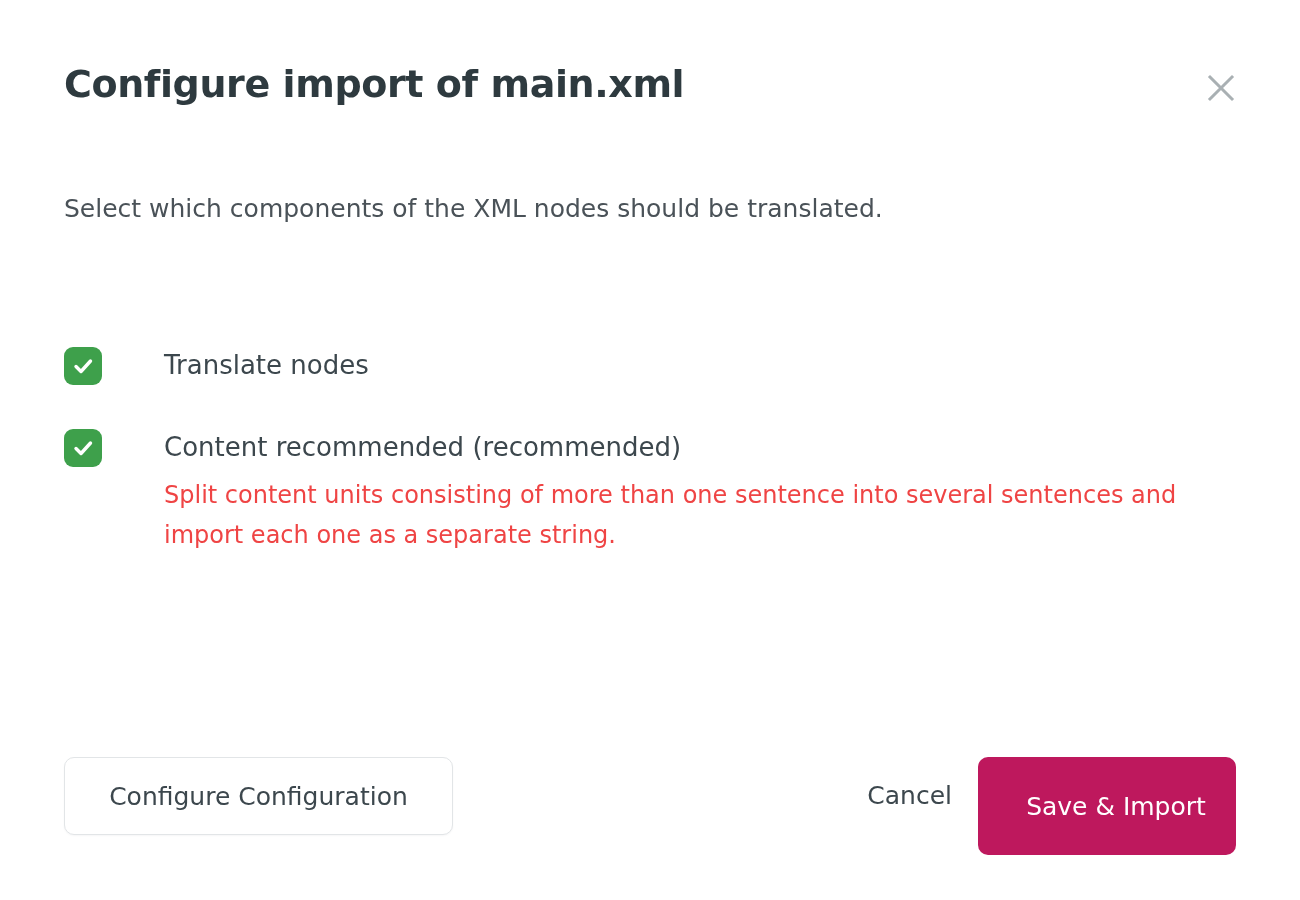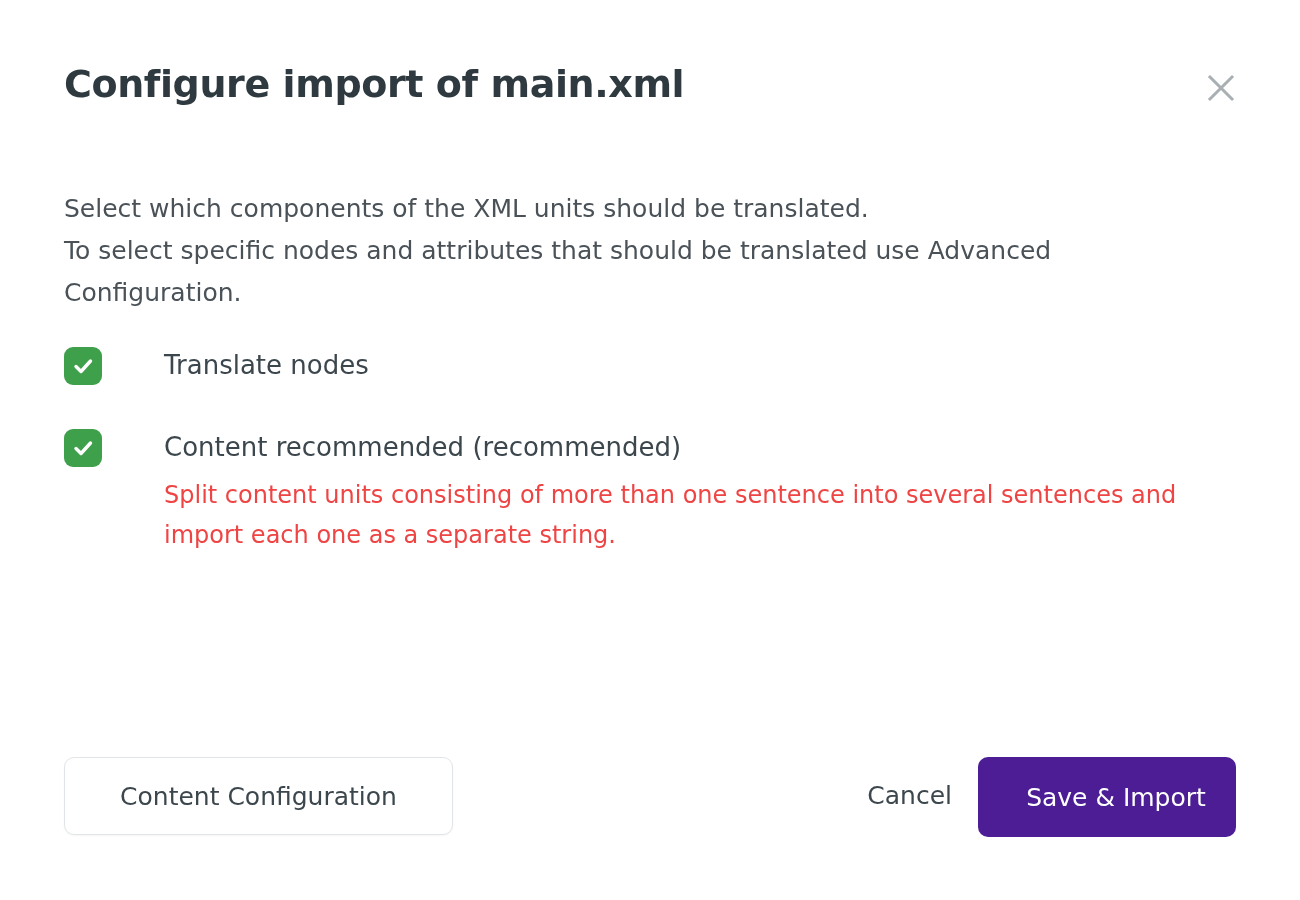--- a/index.html
+++ b/index.html
@@ -149,24 +149,24 @@
     font-family: "DejaVu Sans", sans-serif;
     font-size: 25px;
     color: #3c474d;
     cursor: pointer;
   }
   .btn-primary {
     position: absolute;
     right: 0;
     top: 0;
     width: 258px;
-    height: 80px;
+    height: 98px;
     border: none;
     border-radius: 10px;
-    background: #4c1d95;
+    background: #be185d;
     color: #ffffff;
     font-family: "DejaVu Sans", sans-serif;
     font-size: 25px;
     cursor: pointer;
     padding-left: 24px;
   }
 </style>
 </head>
 <body>
 
@@ -177,22 +177,21 @@
     <button class="close-button">
       <span>
         <svg width="30" height="30" viewBox="0 0 30 30" aria-hidden="true">
           <path d="M4 4 L26 26 M26 4 L4 26" stroke="#a9b0b3" stroke-width="3" stroke-linecap="square" fill="none"></path>
         </svg>
       </span>
     </button>
   </div>
 
   <div class="dialog-intro">
-    <p>Select which components of the XML units should be translated.</p>
-    <p>To select specific nodes and attributes that should be translated use Advanced Configuration.</p>
+    <p>Select which components of the XML nodes should be translated.</p>
   </div>
 
   <div class="options">
 
     <div class="option-row">
       <div class="checkbox">
         <span>
           <svg width="24" height="24" viewBox="0 0 24 24" aria-hidden="true">
             <path d="M5 12.5 L10 17.5 L19.5 7" stroke="#ffffff" stroke-width="3.4" fill="none" stroke-linecap="round" stroke-linejoin="round"></path>
           </svg>
@@ -214,18 +213,18 @@
       </div>
       <div class="option-text">
         <span class="option-label">Content recommended (recommended)</span>
         <div class="option-desc">Split content units consisting of more than one sentence into several sentences and import each one as a separate string.</div>
       </div>
     </div>
 
   </div>
 
   <div class="dialog-footer">
-    <button class="btn-secondary">Content Configuration</button>
+    <button class="btn-secondary">Configure Configuration</button>
     <button class="btn-text">Cancel</button>
     <button class="btn-primary">Save &amp; Import</button>
   </div>
 
 </div>
 
 </body></html>

